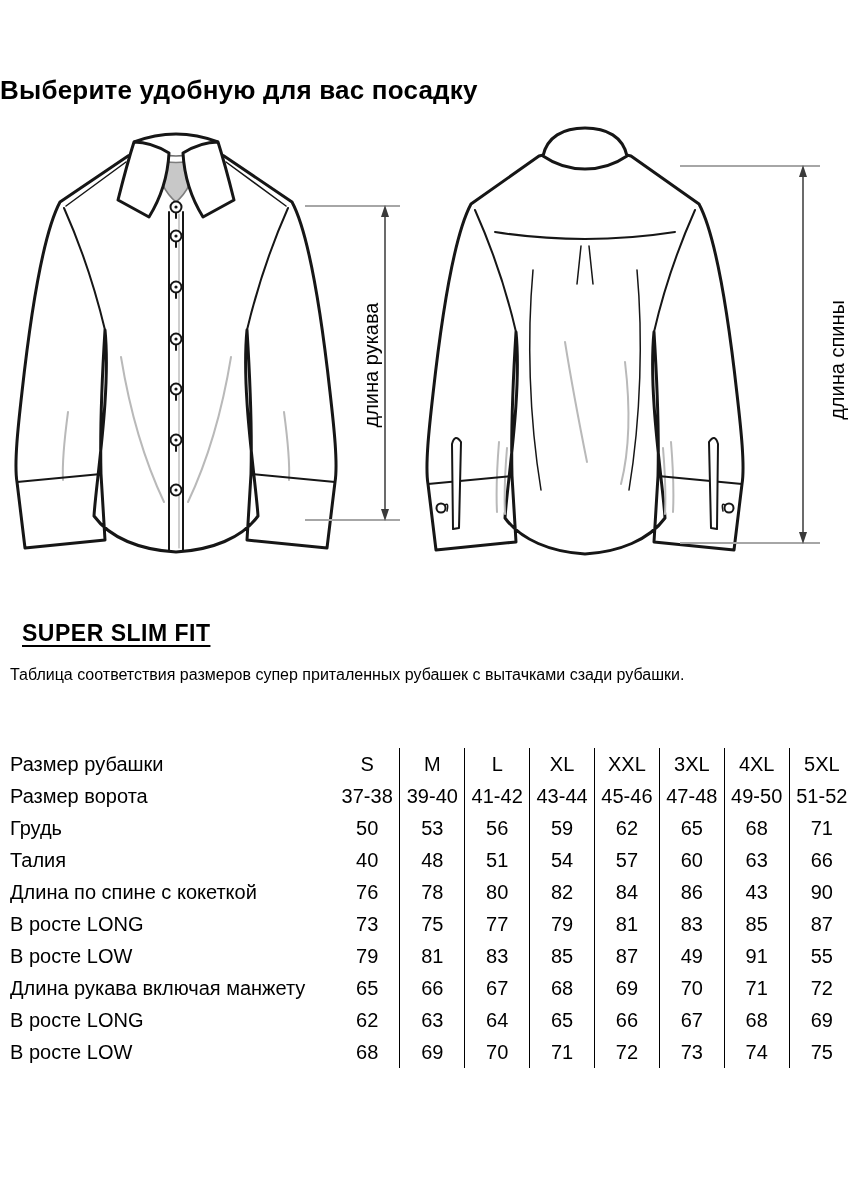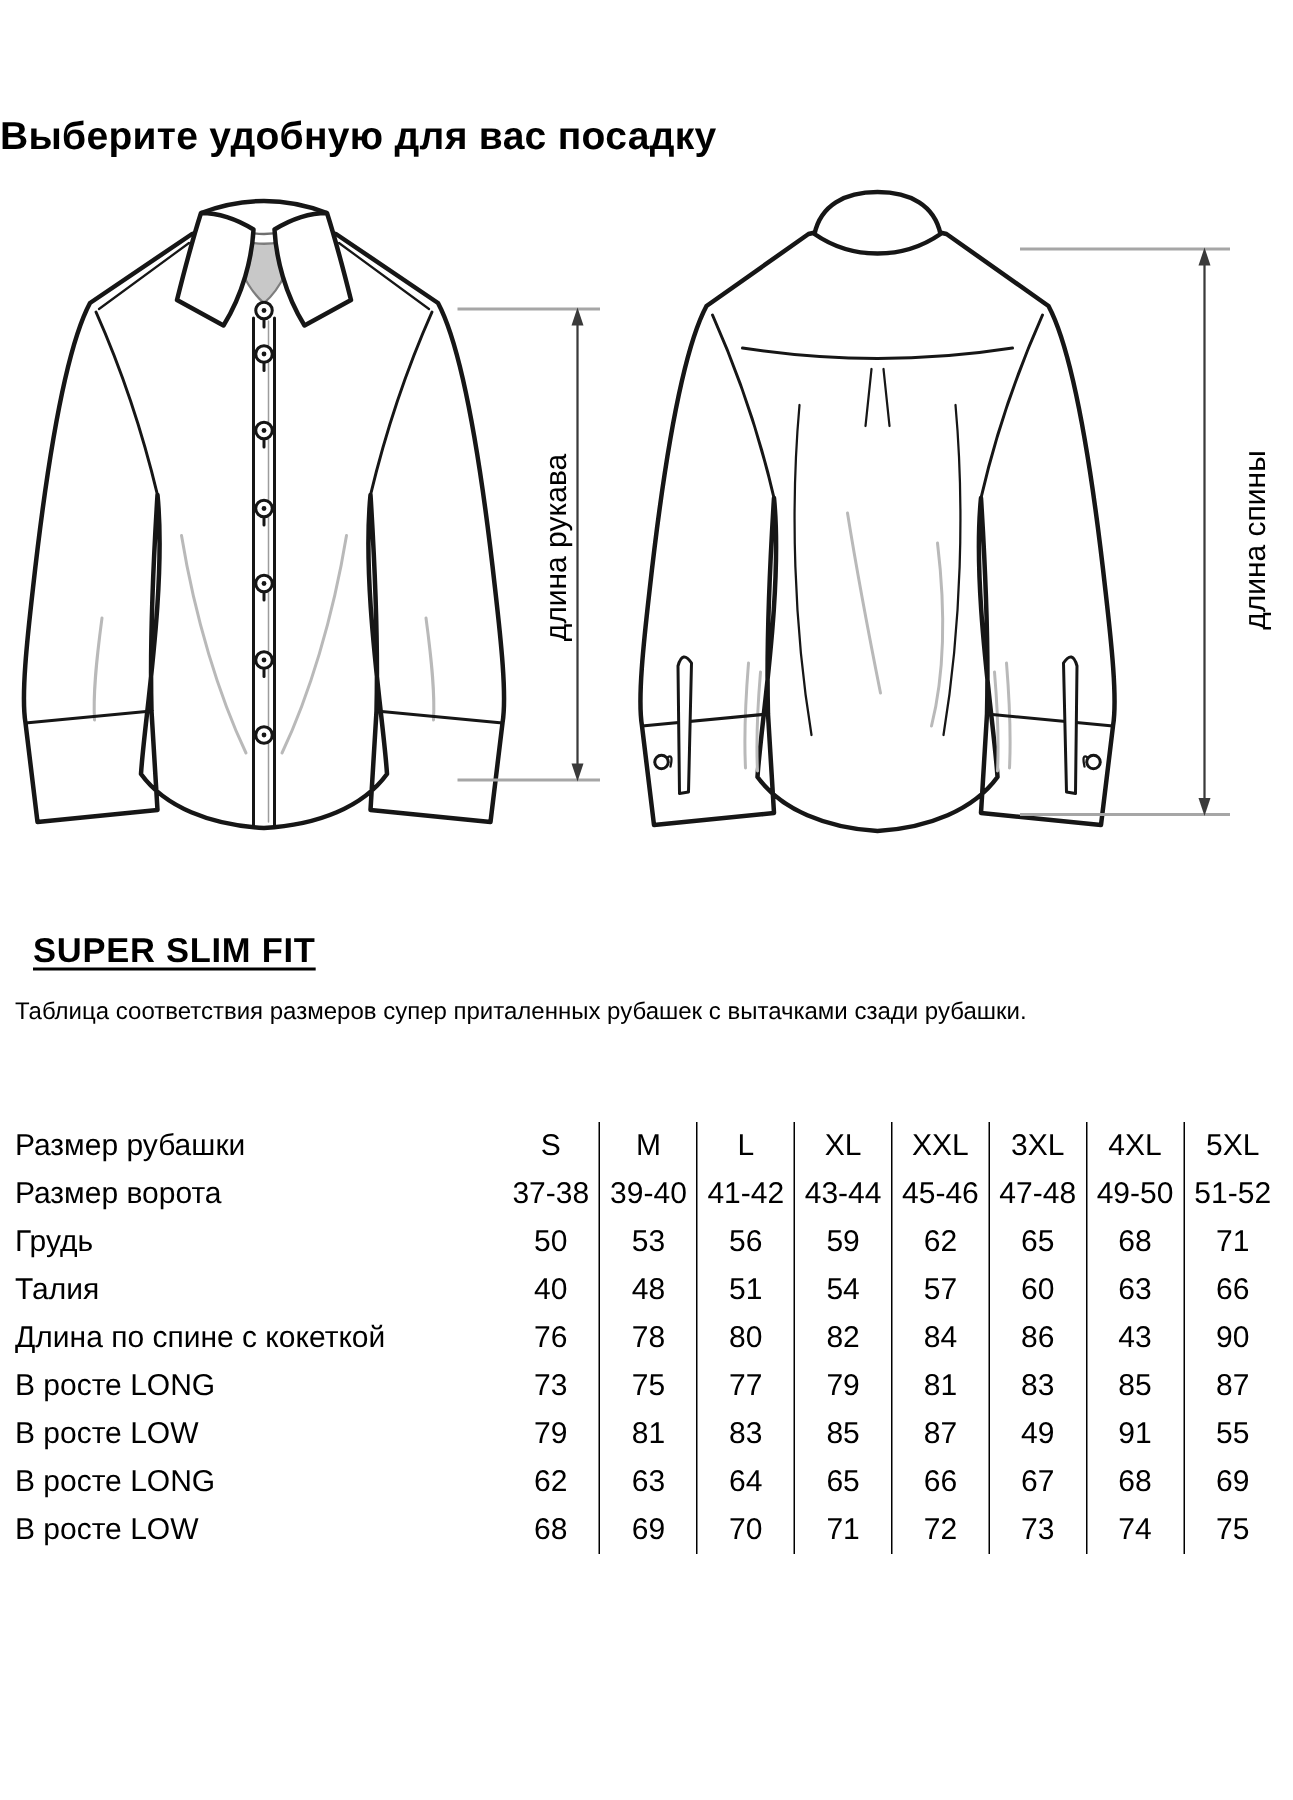--- a/index.html
+++ b/index.html
@@ -270,20 +270,31 @@
           <td class="value-cell">79</td>
           <td class="value-cell divided">81</td>
           <td class="value-cell divided">83</td>
           <td class="value-cell divided">85</td>
           <td class="value-cell divided">87</td>
           <td class="value-cell divided">49</td>
           <td class="value-cell divided">91</td>
           <td class="value-cell divided">55</td>
         </tr>
         <tr>
+          <td class="label-cell">Длина рукава включая манжету</td>
+          <td class="value-cell">65</td>
+          <td class="value-cell divided">66</td>
+          <td class="value-cell divided">67</td>
+          <td class="value-cell divided">68</td>
+          <td class="value-cell divided">69</td>
+          <td class="value-cell divided">70</td>
+          <td class="value-cell divided">71</td>
+          <td class="value-cell divided">72</td>
+        </tr>
+        <tr>
           <td class="label-cell">В росте LONG</td>
           <td class="value-cell">62</td>
           <td class="value-cell divided">63</td>
           <td class="value-cell divided">64</td>
           <td class="value-cell divided">65</td>
           <td class="value-cell divided">66</td>
           <td class="value-cell divided">67</td>
           <td class="value-cell divided">68</td>
           <td class="value-cell divided">69</td>
         </tr>

